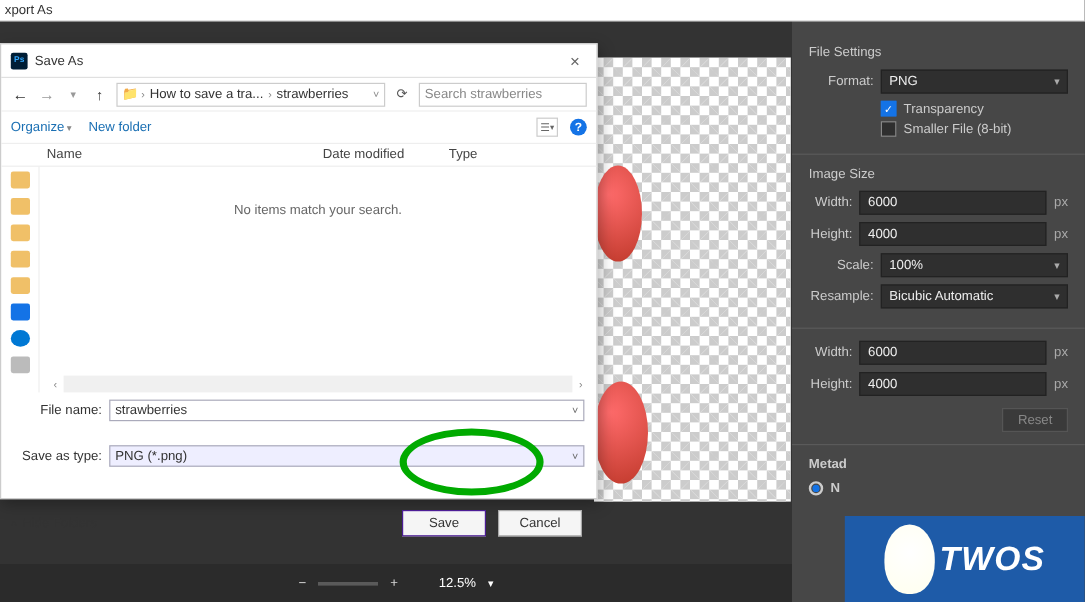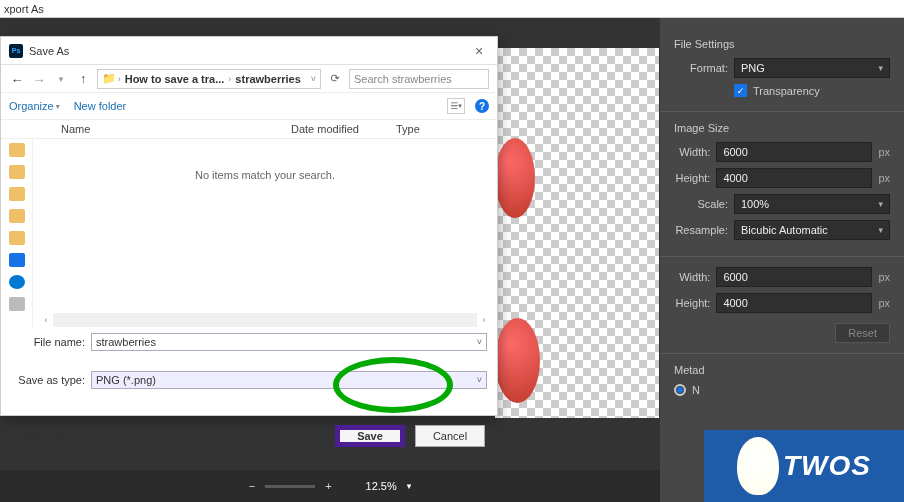--- a/index.html
+++ b/index.html
@@ -47,35 +47,35 @@
   .dlg-titlebar .left { display: flex; align-items: center; gap: 6px; }
   .ps-icon { width: 14px; height: 14px; background: #001e36; color: #31a8ff; font-size: 7px; font-weight: bold; display: flex; align-items: center; justify-content: center; border-radius: 2px; }
   .dlg-close { width: 20px; text-align: center; font-size: 14px; color: #666; cursor: pointer; }
   
   .dlg-nav { height: 28px; display: flex; align-items: center; padding: 0 8px; gap: 6px; border-bottom: 1px solid #eee; }
   .nav-arrow { width: 16px; text-align: center; color: #999; font-size: 13px; }
   .nav-arrow.active { color: #333; }
   .nav-up { width: 16px; text-align: center; color: #333; font-size: 12px; }
   .addr-bar { flex: 1; border: 1px solid #ccc; height: 20px; display: flex; align-items: center; padding: 0 4px; gap: 2px; font-size: 11px; }
   .folder-icon-sm { color: #f0c068; font-size: 11px; }
-  .addr-seg { color: #333; padding: 0 2px; font-weight: bold; }
+  .addr-seg { color: #333; padding: 0 2px; }
   .addr-sep { color: #888; font-size: 9px; }
   .addr-drop { color: #888; font-size: 9px; margin-left: auto; }
   .refresh-icon { width: 16px; text-align: center; color: #555; }
   .search-box { width: 140px; border: 1px solid #ccc; height: 20px; display: flex; align-items: center; padding: 0 4px; color: #888; gap: 4px; }
   
   .dlg-toolbar { height: 26px; display: flex; align-items: center; justify-content: space-between; padding: 0 8px; }
   .tb-left { display: flex; gap: 14px; align-items: center; }
   .organize { color: #1a6fb3; display: flex; align-items: center; gap: 2px; }
   .newfolder { color: #1a6fb3; }
   .tb-right { display: flex; align-items: center; gap: 10px; }
   .view-icon { width: 18px; height: 16px; border: 1px solid #ccc; display: flex; align-items: center; justify-content: center; color: #666; font-size: 9px; }
   .help-icon { width: 14px; height: 14px; border-radius: 50%; background: #1473e6; color: #fff; display: flex; align-items: center; justify-content: center; font-size: 10px; font-weight: bold; }
   
-  .dlg-headers { display: flex; height: 20px; border-top: 1px solid #eee; border-bottom: 1px solid #eee; padding-left: 60px; align-items: center; color: #444; font-size: 11px; }
+  .dlg-headers { display: flex; height: 20px; border-top: 1px solid #eee; border-bottom: 1px solid #eee; padding-left: 38px; align-items: center; color: #444; font-size: 11px; }
   .hdr-name { width: 230px; }
   .hdr-date { width: 105px; }
   .hdr-type { width: 60px; }
   
   .dlg-body { display: flex; height: 188px; }
   .dlg-sidebar { width: 32px; border-right: 1px solid #eee; padding-top: 4px; display: flex; flex-direction: column; gap: 8px; align-items: center; }
   .side-icon { width: 16px; height: 14px; background: #f0c068; border-radius: 2px; }
   .side-icon.blue { background: #1473e6; }
   .side-icon.cloud { background: #0078d4; border-radius: 50%; }
   .side-icon.gray { background: #bbb; }
@@ -89,21 +89,21 @@
   .field-row { display: flex; align-items: center; margin-bottom: 20px; }
   .field-lbl { width: 80px; text-align: right; padding-right: 6px; color: #333; font-size: 11px; }
   .field-input { flex: 1; border: 1px solid #aab; height: 18px; padding: 0 4px; font-size: 11px; display: flex; align-items: center; justify-content: space-between; }
   .field-input.combo { background: #eef; }
   .field-drop { font-size: 9px; color: #666; }
   
   .dlg-footer { display: flex; align-items: center; justify-content: space-between; padding: 10px 12px 0 8px; }
   .hide-folders { display: flex; align-items: center; gap: 4px; color: #333; font-size: 11px; }
   .footer-btns { display: flex; gap: 10px; }
   .btn { width: 70px; height: 22px; border: 1px solid #aaa; background: #f5f5f5; display: flex; align-items: center; justify-content: center; font-size: 11px; }
-  .btn.primary { border: 5px solid #4c1d95; font-weight: bold; }
+  .btn.primary { border: 1px solid #4c1d95; }
   
   .highlight-ring { position: absolute; top: 339px; left: 333px; width: 120px; height: 56px; border: 6px solid #0a0; border-radius: 50%; pointer-events: none; }
   
   .twos-overlay { position: absolute; bottom: 0; right: 0; width: 200px; height: 72px; background: #1e5ba8; display: flex; align-items: center; justify-content: center; gap: 4px; }
   .bulb { width: 42px; height: 58px; background: radial-gradient(circle at 50% 40%, #fff, #ffe); border-radius: 50% 50% 45% 45%; position: relative; }
   .twos-text { font-family: Arial Black, sans-serif; font-size: 28px; font-weight: 900; color: #fff; font-style: italic; letter-spacing: 1px; }
 </style>
 </head>
 <body>
 
@@ -133,20 +133,24 @@
           <div class="panel-label">Format:</div>
           <div class="panel-select">
             <span>PNG</span>
             <span class="chevron">▾</span>
           </div>
         </div>
         <div class="panel-check">
           <span class="checkbox checked">✓</span>
           <span>Transparency</span>
         </div>
+        <div class="panel-check">
+          <span class="checkbox"></span>
+          <span>Smaller File (8-bit)</span>
+        </div>
       </div>
 
       <div class="panel-section">
         <div class="panel-title">Image Size</div>
         <div class="panel-row">
           <div class="panel-label">Width:</div>
           <input class="panel-input" value="6000" style="">
           <div class="panel-unit">px</div>
         </div>
         <div class="panel-row">
@@ -179,21 +183,21 @@
         <div class="panel-row">
           <div class="panel-label">Height:</div>
           <input class="panel-input" value="4000" style="">
           <div class="panel-unit">px</div>
         </div>
         <div style="overflow:hidden;">
           <div class="reset-btn">Reset</div>
         </div>
       </div>
 
-      <div class="panel-section" style="padding-bottom:30px;">
+      <div class="panel-section" style="padding-bottom:30px;font-weight:bold;">
         <div class="panel-title">Metad</div>
         <div class="meta-row">
           <span class="radio checked"></span>
           <span>N</span>
         </div>
       </div>
 
       <div class="version">v5.8.13</div>
     </div>
 

